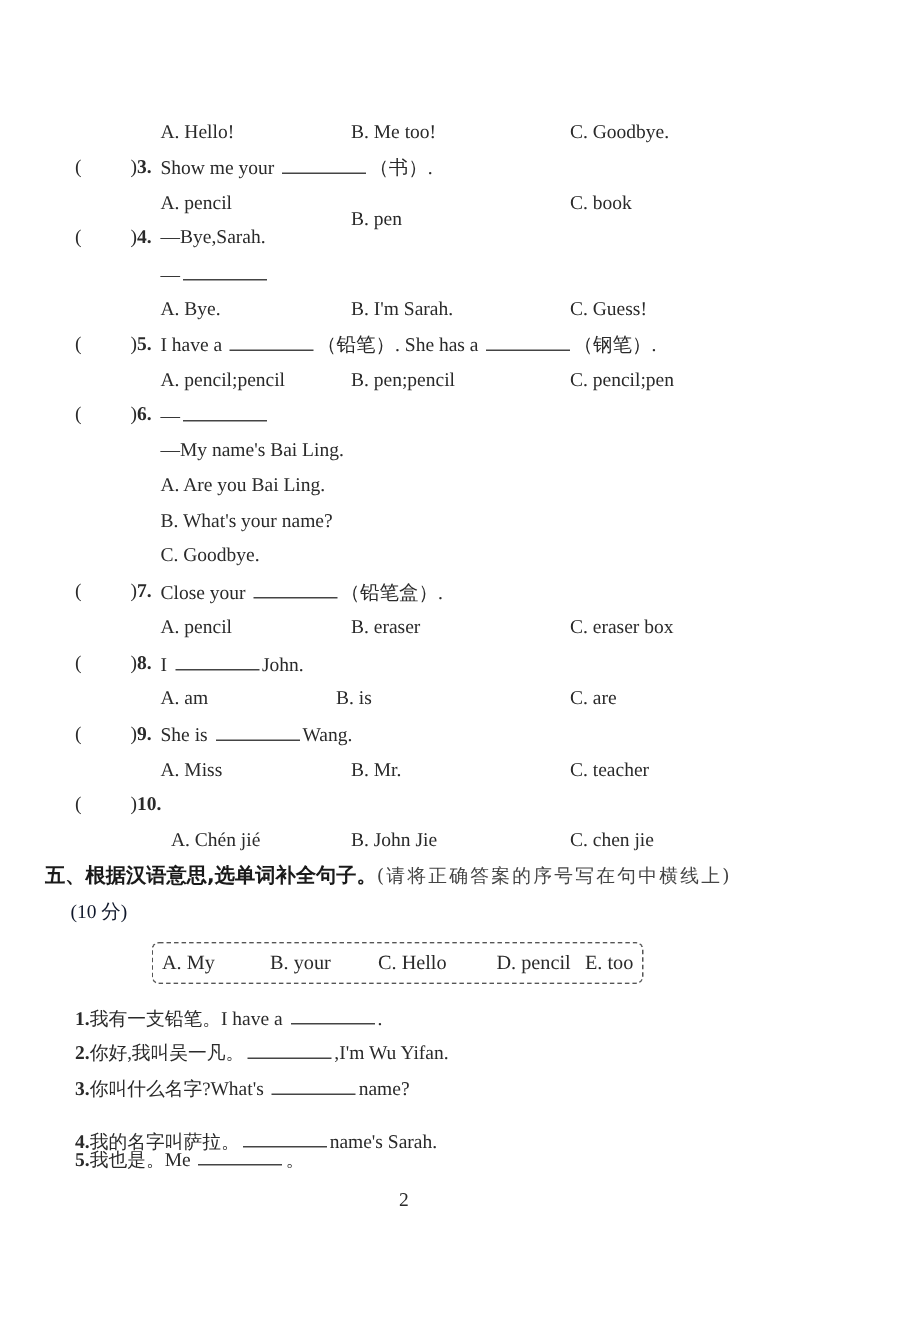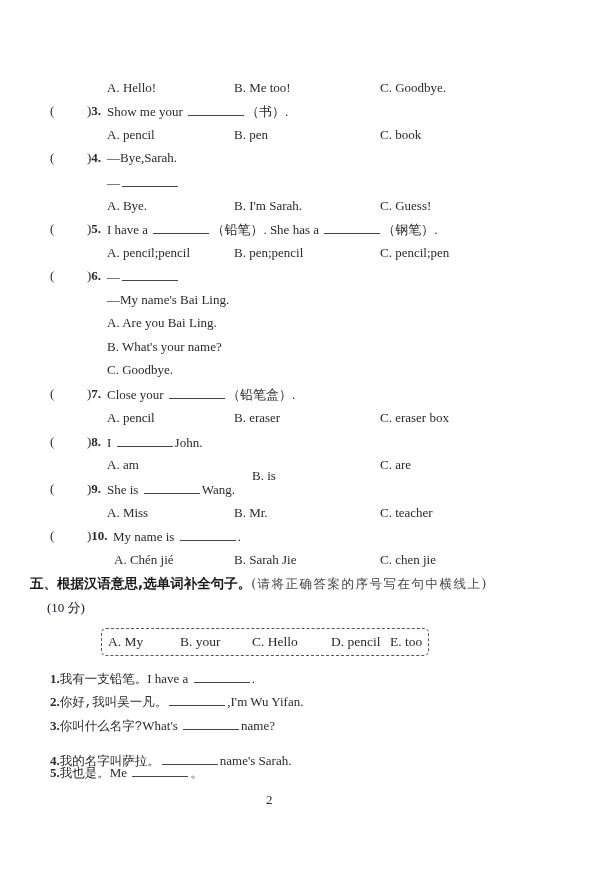--- a/index.html
+++ b/index.html
@@ -19,40 +19,40 @@
     .heading { position: absolute; left: 30px; top: 575px; font-family: "DejaVu Sans", sans-serif; font-size: 13.5px; white-space: nowrap; }
     .heading b { font-weight: bold; color: #1a1a1a; }
     .heading .note { font-family: "DejaVu Serif", serif; font-size: 12.5px; color: #444; letter-spacing: 1.5px; }
     .score { position: absolute; left: 47px; top: 599px; font-size: 13px; color: #0f172a; }
     .wordbox {
       position: absolute; left: 101px; top: 628px; width: 326px; height: 26px;
       border: 1.5px dashed #555; border-radius: 5px;
     }
     .wordbox span { position: absolute; top: 5px; white-space: nowrap; font-size: 13.5px; }
     .fill { position: absolute; left: 50px; white-space: nowrap; font-size: 13px; }
-    .fill .cn { font-family: Liberation Mono, monospace; font-size: 12.5px; }
+    .fill .cn { font-family: Liberation Serif, serif; font-size: 12.5px; }
     .pagenum { position: absolute; left: 266px; top: 792px; font-size: 13px; }
   </style>
 </head>
 <body>
 
 <div class="line" style="top:80px;">
   <span class="opt" style="left:107px;">A. Hello!</span>
   <span class="opt" style="left:234px;">B. Me too!</span>
   <span class="opt" style="left:380px;">C. Goodbye.</span>
 </div>
 
 <div class="line" style="top:103px; width:560px;">
   <span class="paren-open">(</span>
   <span class="paren-close"><span>)</span><span class="qnum">3.</span></span>
   <span class="qtext"><span>Show me your </span><span class="blank"></span><span>（书）.</span></span>
 </div>
 <div class="line" style="top:127px;">
   <span class="opt" style="left:107px;">A. pencil</span>
-  <span class="opt" style="left:234px;">B. pen</span>
+  <span class="opt" style="left:234px;margin-top:11px;">B. pen</span>
   <span class="opt" style="left:380px;">C. book</span>
 </div>
 
 <div class="line" style="top:150px; width:560px;">
   <span class="paren-open">(</span>
   <span class="paren-close"><span>)</span><span class="qnum">4.</span></span>
   <span class="qtext">—Bye,Sarah.</span>
 </div>
 <div class="line" style="top:174px; width:560px;">
   <span class="qtext"><span class="dash">—</span><span class="blank"></span></span>
@@ -103,43 +103,42 @@
   <span class="opt" style="left:380px;">C. eraser box</span>
 </div>
 
 <div class="line" style="top:434px; width:560px;">
   <span class="paren-open">(</span>
   <span class="paren-close"><span>)</span><span class="qnum">8.</span></span>
   <span class="qtext"><span>I </span><span class="blank"></span><span>John.</span></span>
 </div>
 <div class="line" style="top:457px;">
   <span class="opt" style="left:107px;">A. am</span>
-  <span class="opt" style="left:252px;margin-top:11px;">B. is</span>
+  <span class="opt" style="left:224px;">B. is</span>
   <span class="opt" style="left:380px;">C. are</span>
 </div>
 
 <div class="line" style="top:481px; width:560px;">
   <span class="paren-open">(</span>
   <span class="paren-close"><span>)</span><span class="qnum">9.</span></span>
   <span class="qtext"><span>She is </span><span class="blank"></span><span>Wang.</span></span>
 </div>
 <div class="line" style="top:505px;">
   <span class="opt" style="left:107px;">A. Miss</span>
   <span class="opt" style="left:234px;">B. Mr.</span>
   <span class="opt" style="left:380px;">C. teacher</span>
 </div>
 
 <div class="line" style="top:528px; width:560px;">
   <span class="paren-open">(</span>
   <span class="paren-close"><span>)</span><span class="qnum">10.</span></span>
-  <span class="qtext" style="left:113px;"><span>My name is </span><span class="blank"></span><span>.</span></span>
 </div>
 <div class="line" style="top:552px;">
   <span class="opt" style="left:114px;">A. Chén jié</span>
-  <span class="opt" style="left:234px;">B. Sarah Jie</span>
+  <span class="opt" style="left:234px;">B. John Jie</span>
   <span class="opt" style="left:380px;">C. chen jie</span>
 </div>
 
 <div class="heading">
   <b>五、根据汉语意思,选单词补全句子。</b><span class="note">(请将正确答案的序号写在句中横线上)</span>
 </div>
 <div class="score">(10 分)</div>
 
 <div class="wordbox">
   <span style="left:6px;">A. My</span>

